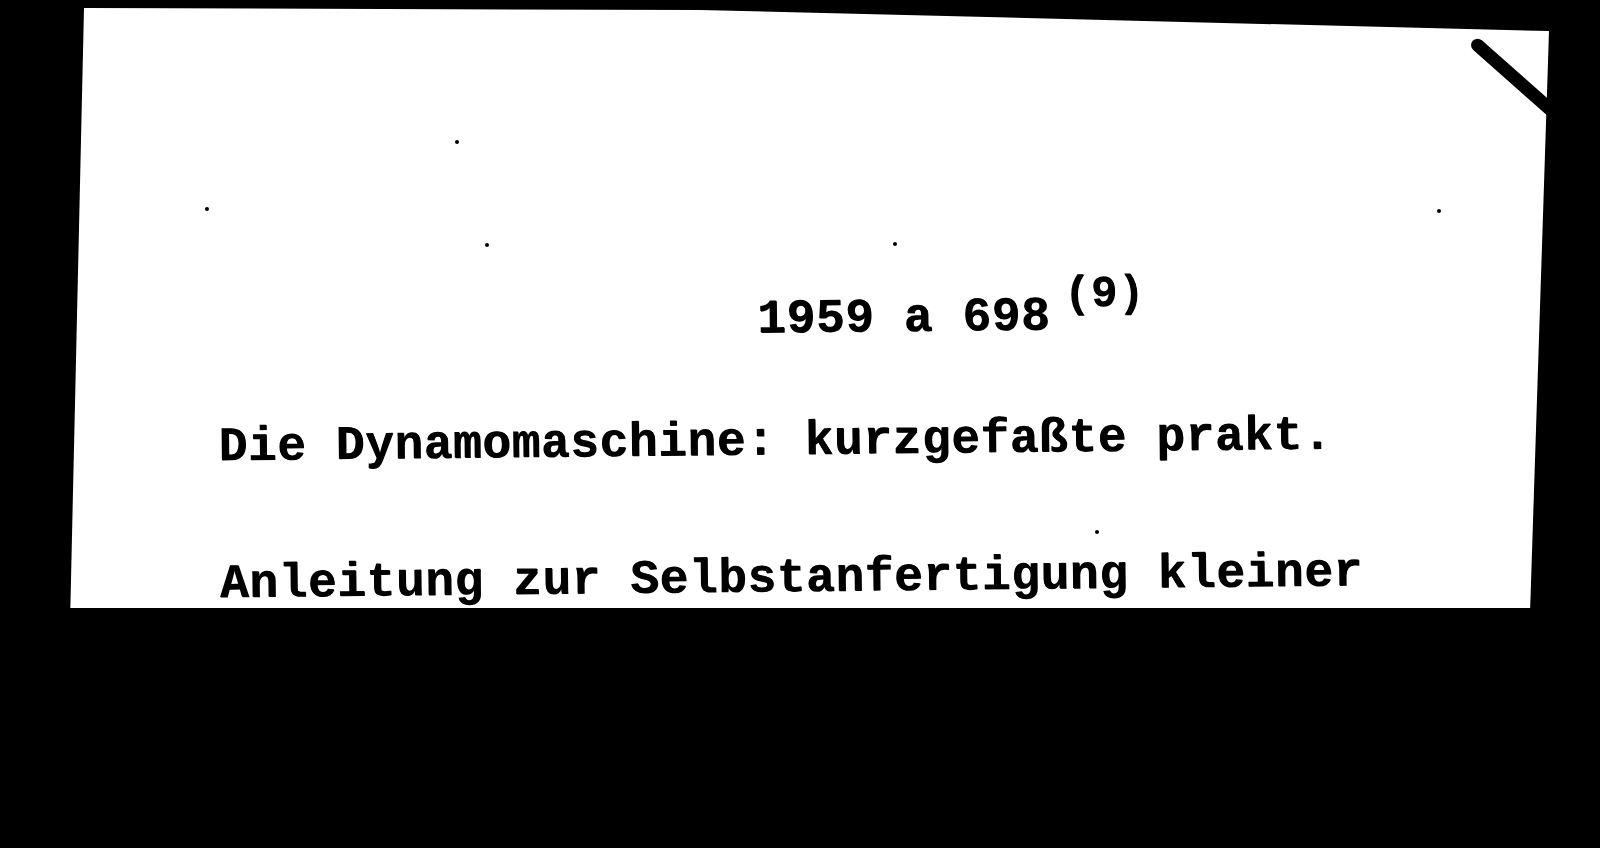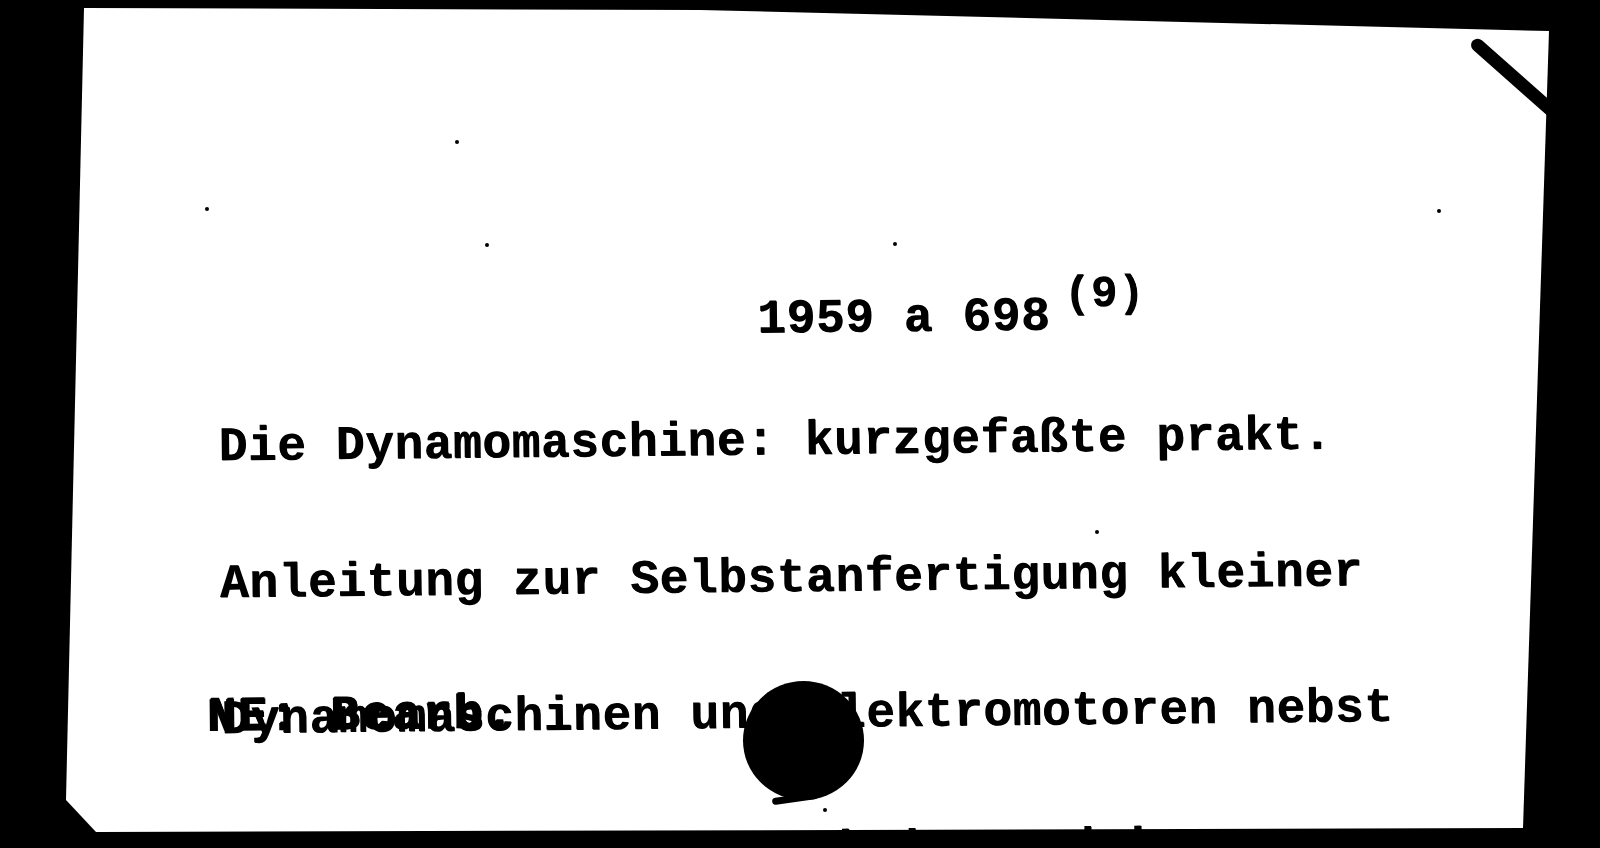--- a/index.html
+++ b/index.html
@@ -3,21 +3,21 @@
 <meta charset="utf-8">
 <style>
   html, body {
     margin: 0;
     padding: 0;
     background: #000;
   }
   .stage {
     position: relative;
     width: 1600px;
-    height: 848px;
+    height: 608px;
     background: #000;
     overflow: hidden;
     font-family: "Liberation Mono", "DejaVu Sans Mono", monospace;
   }
   
   .card {
     position: absolute;
     left: 0; top: 0;
     width: 1600px; height: 848px;
     background: #fff;

